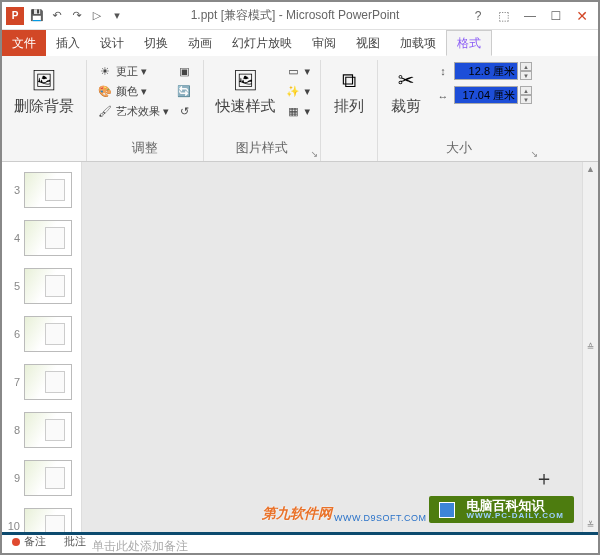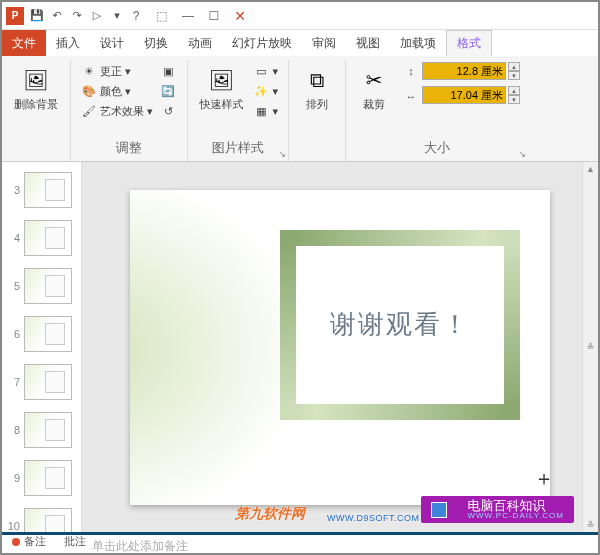--- a/index.html
+++ b/index.html
@@ -18,28 +18,28 @@
 .menubar .tab { padding: 1px 10px; font-size: 12px; color: #444; display: flex; align-items: center; cursor: pointer; }
 .menubar .tab.file { background: #d24726; color: #fff; }
 .menubar .tab.active { border: 1px solid #ccc; border-bottom: 1px solid #f5f5f5; background: #f5f5f5; color: #8b5cf6; }
 
 .ribbon { height: 106px; background: #f5f5f5; border-bottom: 1px solid #ccc; display: flex; padding: 4px 0 0 0; }
 .ribbon-group { border-right: 1px solid #ddd; padding: 2px 8px; display: flex; flex-direction: column; align-items: center; position: relative; }
 .ribbon-group .group-body { flex: 1; display: flex; align-items: flex-start; gap: 4px; }
 .ribbon-group .group-label { font-size: 13px; color: #666; text-align: left; padding-bottom: 2px; }
 .big-btn { display: flex; flex-direction: column; align-items: center; gap: 2px; padding: 2px 4px; cursor: pointer; }
 .big-btn .icon-box { width: 32px; height: 32px; display: flex; align-items: center; justify-content: center; font-size: 20px; }
-.big-btn .lbl { font-size: 11px; color: #444; text-align: left; line-height: 1.1; }
+.big-btn .lbl { font-size: 15px; color: #444; text-align: left; line-height: 1.1; }
 .stack { display: flex; flex-direction: column; gap: 2px; }
 .small-row { display: flex; align-items: center; gap: 3px; font-size: 11px; color: #444; padding: 1px 2px; cursor: pointer; }
 .small-row .ic { width: 16px; height: 16px; display: inline-flex; align-items: center; justify-content: center; }
 .dialog-launch { position: absolute; right: 2px; bottom: 2px; font-size: 9px; color: #888; cursor: pointer; }
 .size-row { display: flex; align-items: center; gap: 2px; margin-bottom: 4px; }
 .size-row .ic { width: 18px; height: 16px; display: inline-flex; align-items: center; justify-content: center; font-size: 11px; color: #555; }
-.size-row input { width: 84px; height: 18px; font-size: 11px; border: 1px solid #aaa; padding: 0 2px; text-align: right; background: #eab308; }
+.size-row input { width: 64px; height: 18px; font-size: 11px; border: 1px solid #aaa; padding: 0 2px; text-align: right; background: #1d4ed8; }
 .size-row .spin { width: 12px; display: flex; flex-direction: column; font-size: 6px; color: #666; }
 .size-row .spin span { height: 9px; border: 1px solid #aaa; display: flex; align-items: center; justify-content: center; background: #eee; cursor: pointer; }
 
 .workspace { display: flex; height: 370px; }
 .thumb-pane { width: 80px; background: #fff; border-right: 1px solid #ddd; overflow-y: auto; padding: 4px 0; }
 .thumb-item { display: flex; align-items: center; gap: 4px; padding: 6px 4px 6px 2px; cursor: pointer; }
 .thumb-item .num { width: 16px; text-align: right; font-size: 11px; color: #888; }
 .thumb-item .tn { width: 48px; height: 36px; border: 1px solid #bbb; background: linear-gradient(120deg,#e8f0d8 0%,#fff 50%); position: relative; }
 .thumb-item .tn::after { content: ""; position: absolute; inset: 6px 6px 6px 20px; border: 1px solid #ccc; background: #fafafa; }
 
@@ -50,40 +50,41 @@
 .slide .frame .border { position: absolute; inset: 0; border: 16px solid; border-image: linear-gradient(135deg,#7a9b5a,#cfe0b8,#7a9b5a) 1; opacity: .85; }
 .slide .frame .txt { font-size: 26px; color: #6b7b8c; letter-spacing: 2px; font-family: "SimSun", serif; }
 .cross-cursor { position: absolute; right: 44px; bottom: 40px; font-size: 20px; color: #333; pointer-events: none; }
 .vscroll { position: absolute; right: 0; top: 0; bottom: 0; width: 16px; background: #f0f0f0; border-left: 1px solid #ddd; display: flex; flex-direction: column; align-items: center; justify-content: space-between; padding: 2px 0; }
 .vscroll span { font-size: 9px; color: #888; cursor: pointer; }
 
 .notes { height: 24px; border-top: 3px solid #0c4a6e; background: #fff; padding: 3px 90px; font-size: 12px; color: #aaa; }
 
 .watermarks { position: absolute; right: 24px; bottom: 30px; display: flex; flex-direction: row; align-items: flex-end; gap: 2px; pointer-events: none; }
 .wm1 { font-size: 14px; font-weight: bold; color: #e9722a; text-shadow: 0 0 2px #fff; font-style: italic; }
-.wm1s { font-size: 9px; color: #2a72c8; letter-spacing: .5px; margin-left: 20px; }
-.wm2 { background: #a21caf; color: #fff; font-size: 13px; font-weight: normal; padding: 3px 10px; border-radius: 2px; display: flex; align-items: center; gap: 20px; }
+.wm1s { font-size: 9px; color: #2a72c8; letter-spacing: .5px; }
+.wm2 { background: #4d7c0f; color: #fff; font-size: 13px; font-weight: bold; padding: 3px 10px; border-radius: 2px; display: flex; align-items: center; gap: 12px; }
 .wm2s { font-size: 8px; color: #9cd0ff; letter-spacing: 1px; }
 .wm2 .sq { width: 16px; height: 16px; background: #3d85d8; border: 1px solid #fff; }
 
 .statusbar-fake { position:absolute; left:10px; bottom:4px; display:flex; gap:18px; font-size:11px; color:#555;}
 .statusbar-fake .dot { width:8px;height:8px;border-radius:50%;background:#e04a2f;display:inline-block;margin-right:4px;vertical-align:middle;}
 </style>
 </head>
 <body>
 
 <div class="titlebar">
   <div class="app-icon">P</div>
   <div class="qat">
     <span class="qat-icon">💾</span>
     <span class="qat-icon">↶</span>
     <span class="qat-icon">↷</span>
     <span class="qat-icon">▷</span>
     <span class="qat-icon">▾</span>
   </div>
+  <div class="title">1.ppt [兼容模式] - Microsoft PowerPoint</div>
   <div class="wincontrols">
     <span class="winbtn">?</span>
     <span class="winbtn">⬚</span>
     <span class="winbtn">—</span>
     <span class="winbtn">☐</span>
     <span class="winbtn close">✕</span>
   </div>
 </div>
 
 <div class="menubar">
@@ -238,27 +239,20 @@
       <div class="thumb-item">
         <span class="num">9</span>
         <span class="tn"></span>
       </div>
       <div class="thumb-item">
         <span class="num">10</span>
         <span class="tn"></span>
       </div>
     </div>
   <div class="editor">
-    <div class="slide">
-      <div class="curve"></div>
-      <div class="frame">
-        <div class="border"></div>
-        <div class="txt">谢谢观看！</div>
-      </div>
-    </div>
     <div class="cross-cursor">＋</div>
     <div class="vscroll">
       <span>▲</span>
       <span>≙</span>
       <span>≚</span>
     </div>
   </div>
 </div>
 
 <div class="notes">单击此处添加备注</div>

